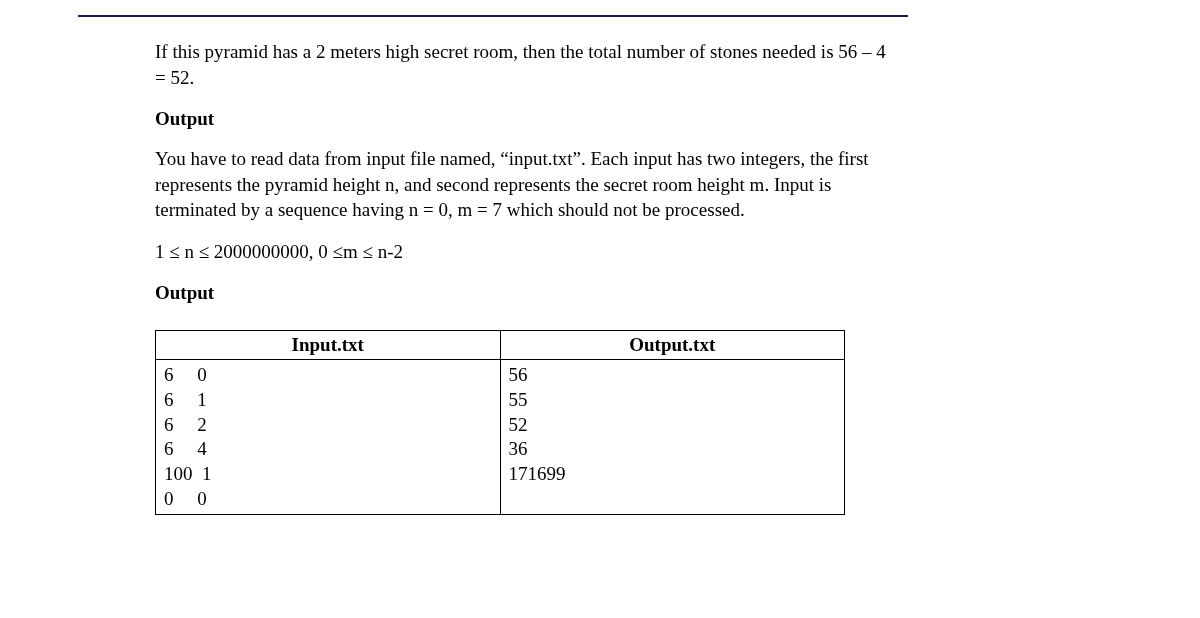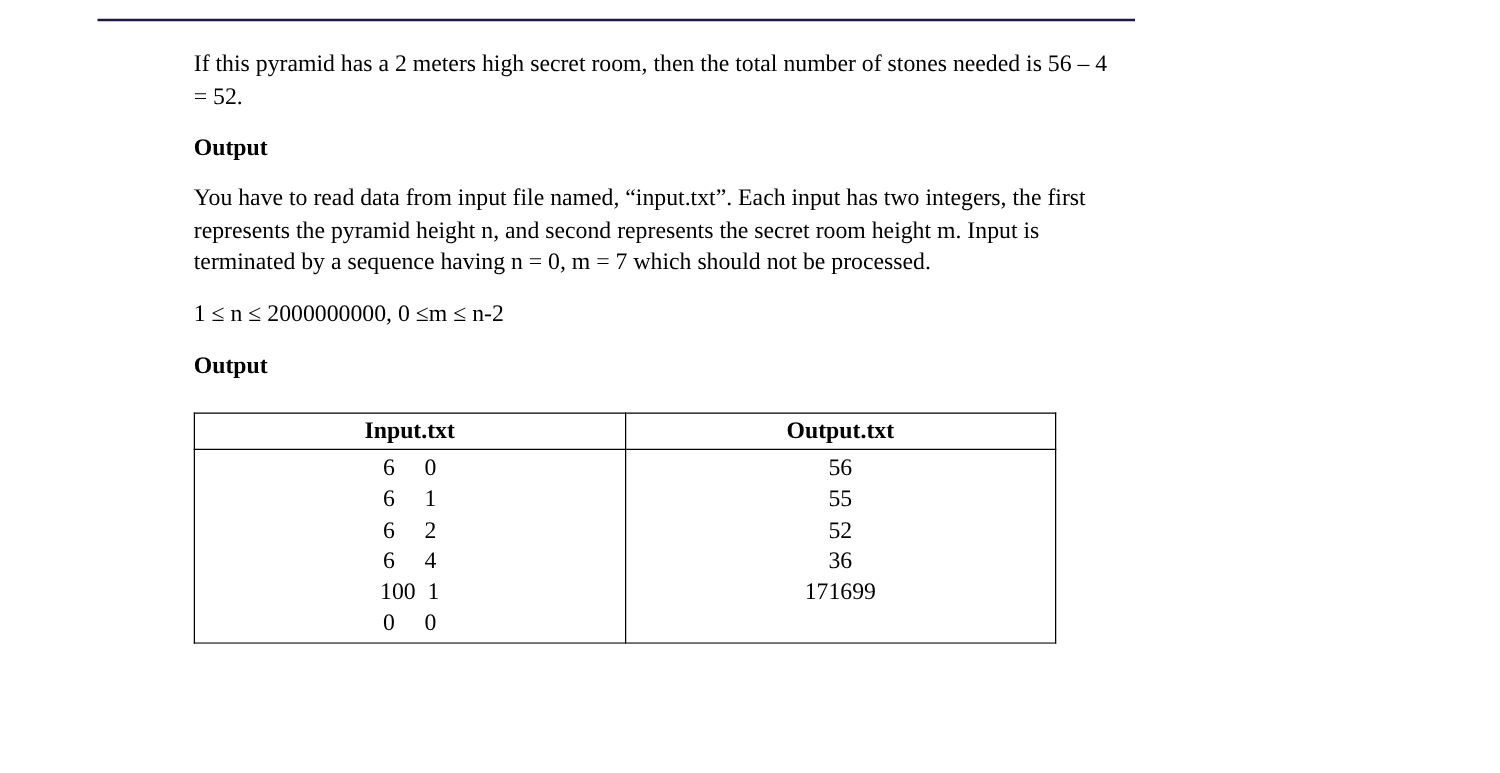--- a/index.html
+++ b/index.html
@@ -47,21 +47,20 @@
       width: 50%;
     }
     table.io-table td {
       border: 1px solid #000;
       vertical-align: top;
       padding: 3px 8px;
       white-space: pre;
       font-family: "Times New Roman", Times, serif;
       font-size: 19px;
       line-height: 1.3;
-      text-align: center;
     }
   </style>
 </head>
 <body>
 
 <div class="page">
   <div class="hr-line"></div>
   <div class="content">
 
     <p>If this pyramid has a 2 meters high secret room, then the total number of stones needed is 56 – 4 = 52.</p>

